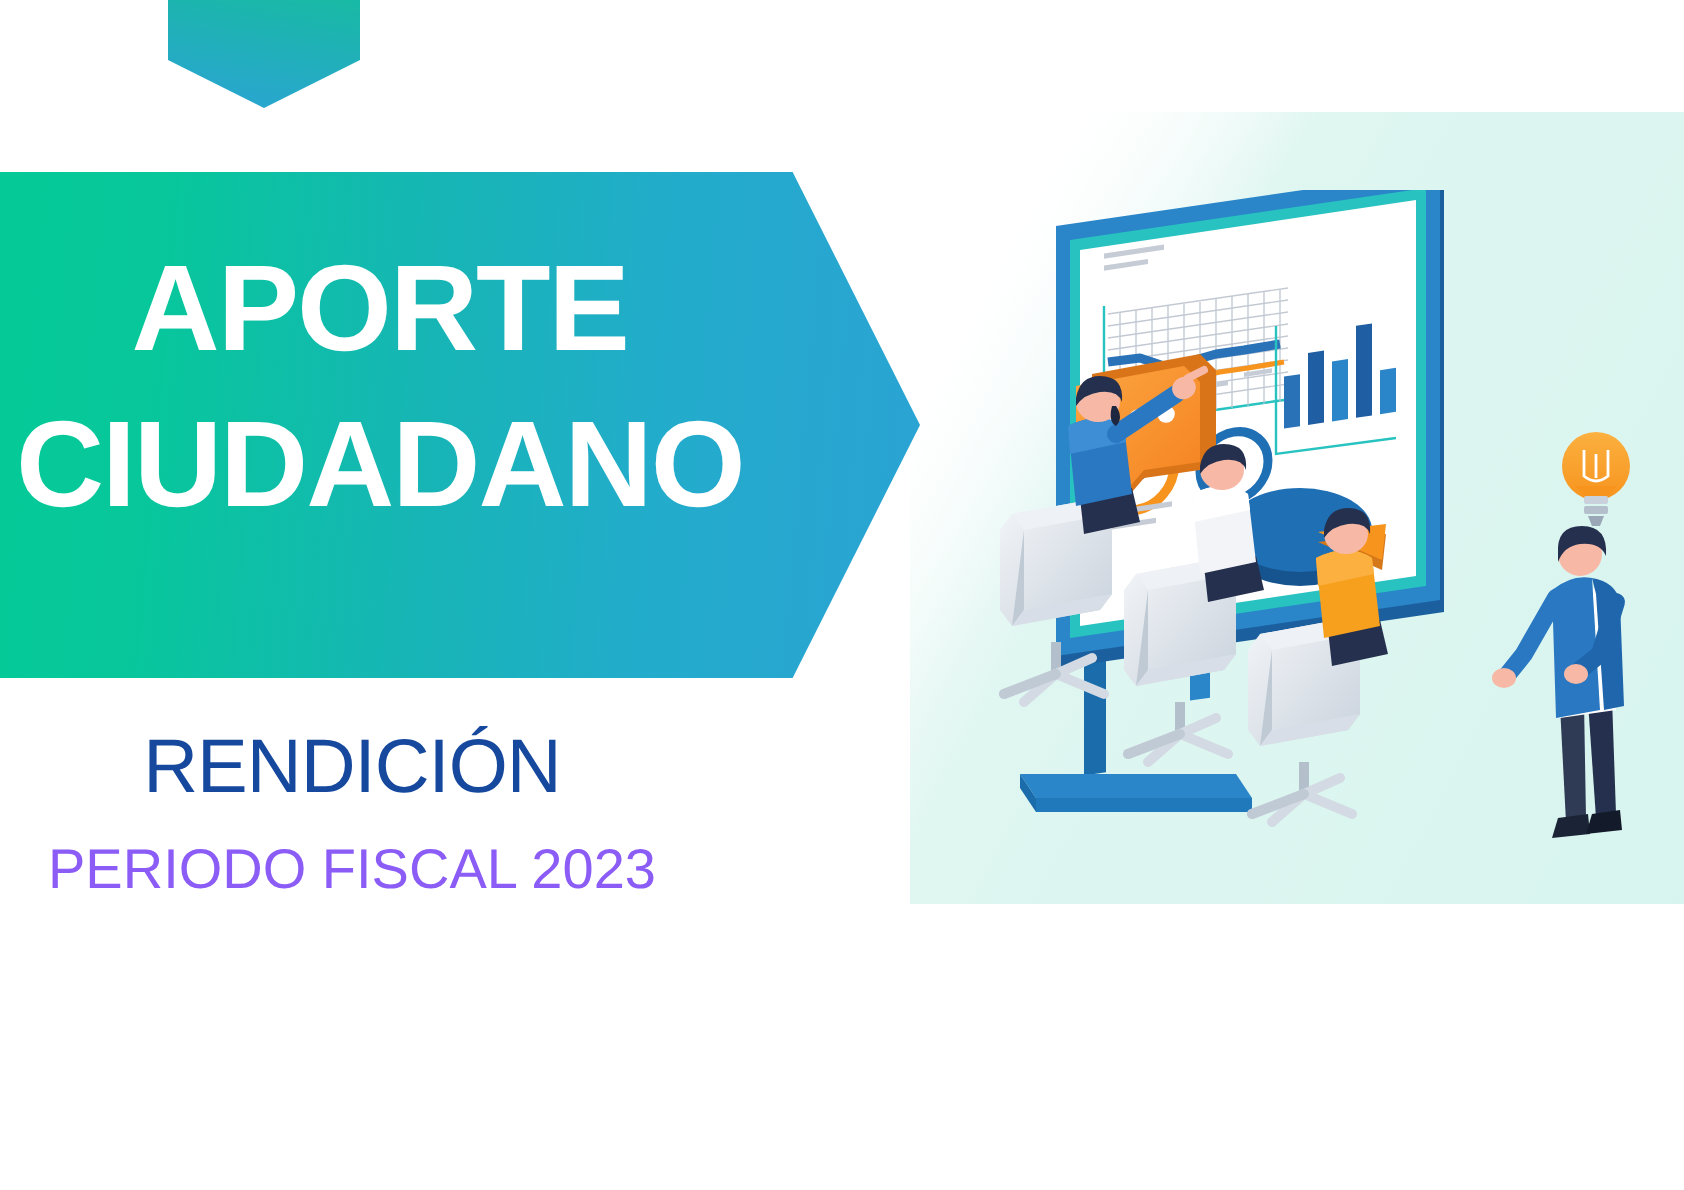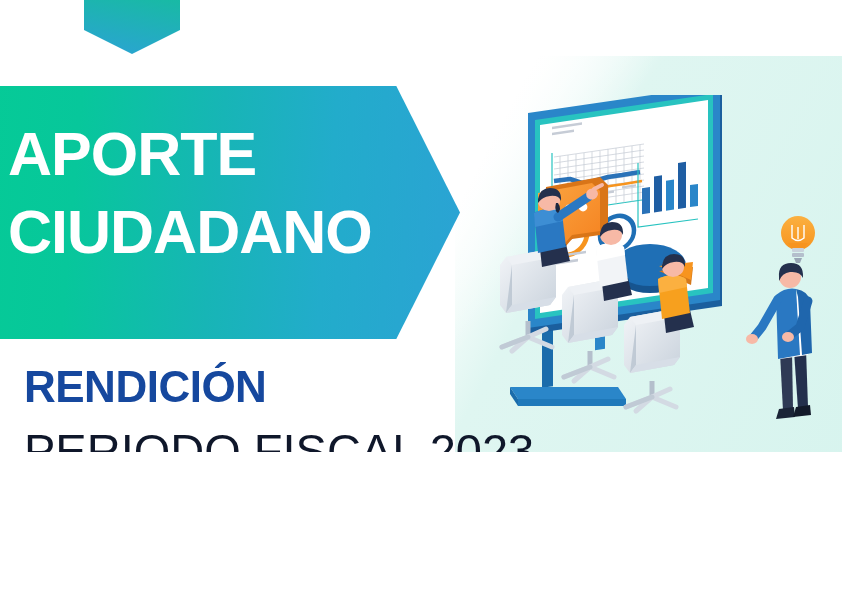--- a/index.html
+++ b/index.html
@@ -9,20 +9,21 @@
   }
   body {
     font-family: "Liberation Sans", sans-serif;
   }
   #poster {
     position: relative;
     width: 842px;
     height: 452px;
     overflow: hidden;
     background: #ffffff;
+    text-align: center;
   }
 
   
   .hex {
     position: absolute;
     clip-path: polygon(25% 0%, 75% 0%, 100% 50%, 75% 100%, 25% 100%, 0% 50%);
   }
   #hex-top {
     left: 84px;
     top: -42px;
@@ -101,41 +102,41 @@
 
   
   #subtitle-block {
     position: absolute;
     left: 24px;
     top: 365px;
     z-index: 3;
   }
   #sub-1 {
     display: block;
-    font-weight: bold;
-    font-size: 44px;
+    font-weight: normal;
+    font-size: 38px;
     line-height: 1.0;
     letter-spacing: -0.5px;
     color: #16489e;
   }
   #sub-2 {
     display: block;
     font-weight: bold;
     font-size: 46px;
     line-height: 1.0;
     letter-spacing: -0.5px;
     color: #3b9ad9;
     margin-top: 20px;
   }
   #sub-3 {
     display: block;
-    font-size: 47px;
+    font-size: 28px;
     line-height: 1.0;
     letter-spacing: 0px;
-    color: #0f172a;
+    color: #8b5cf6;
     margin-top: 18px;
   }
 
   
   #illustration {
     position: absolute;
     left: 490px;
     top: 95px;
     width: 352px;
     height: 360px;

